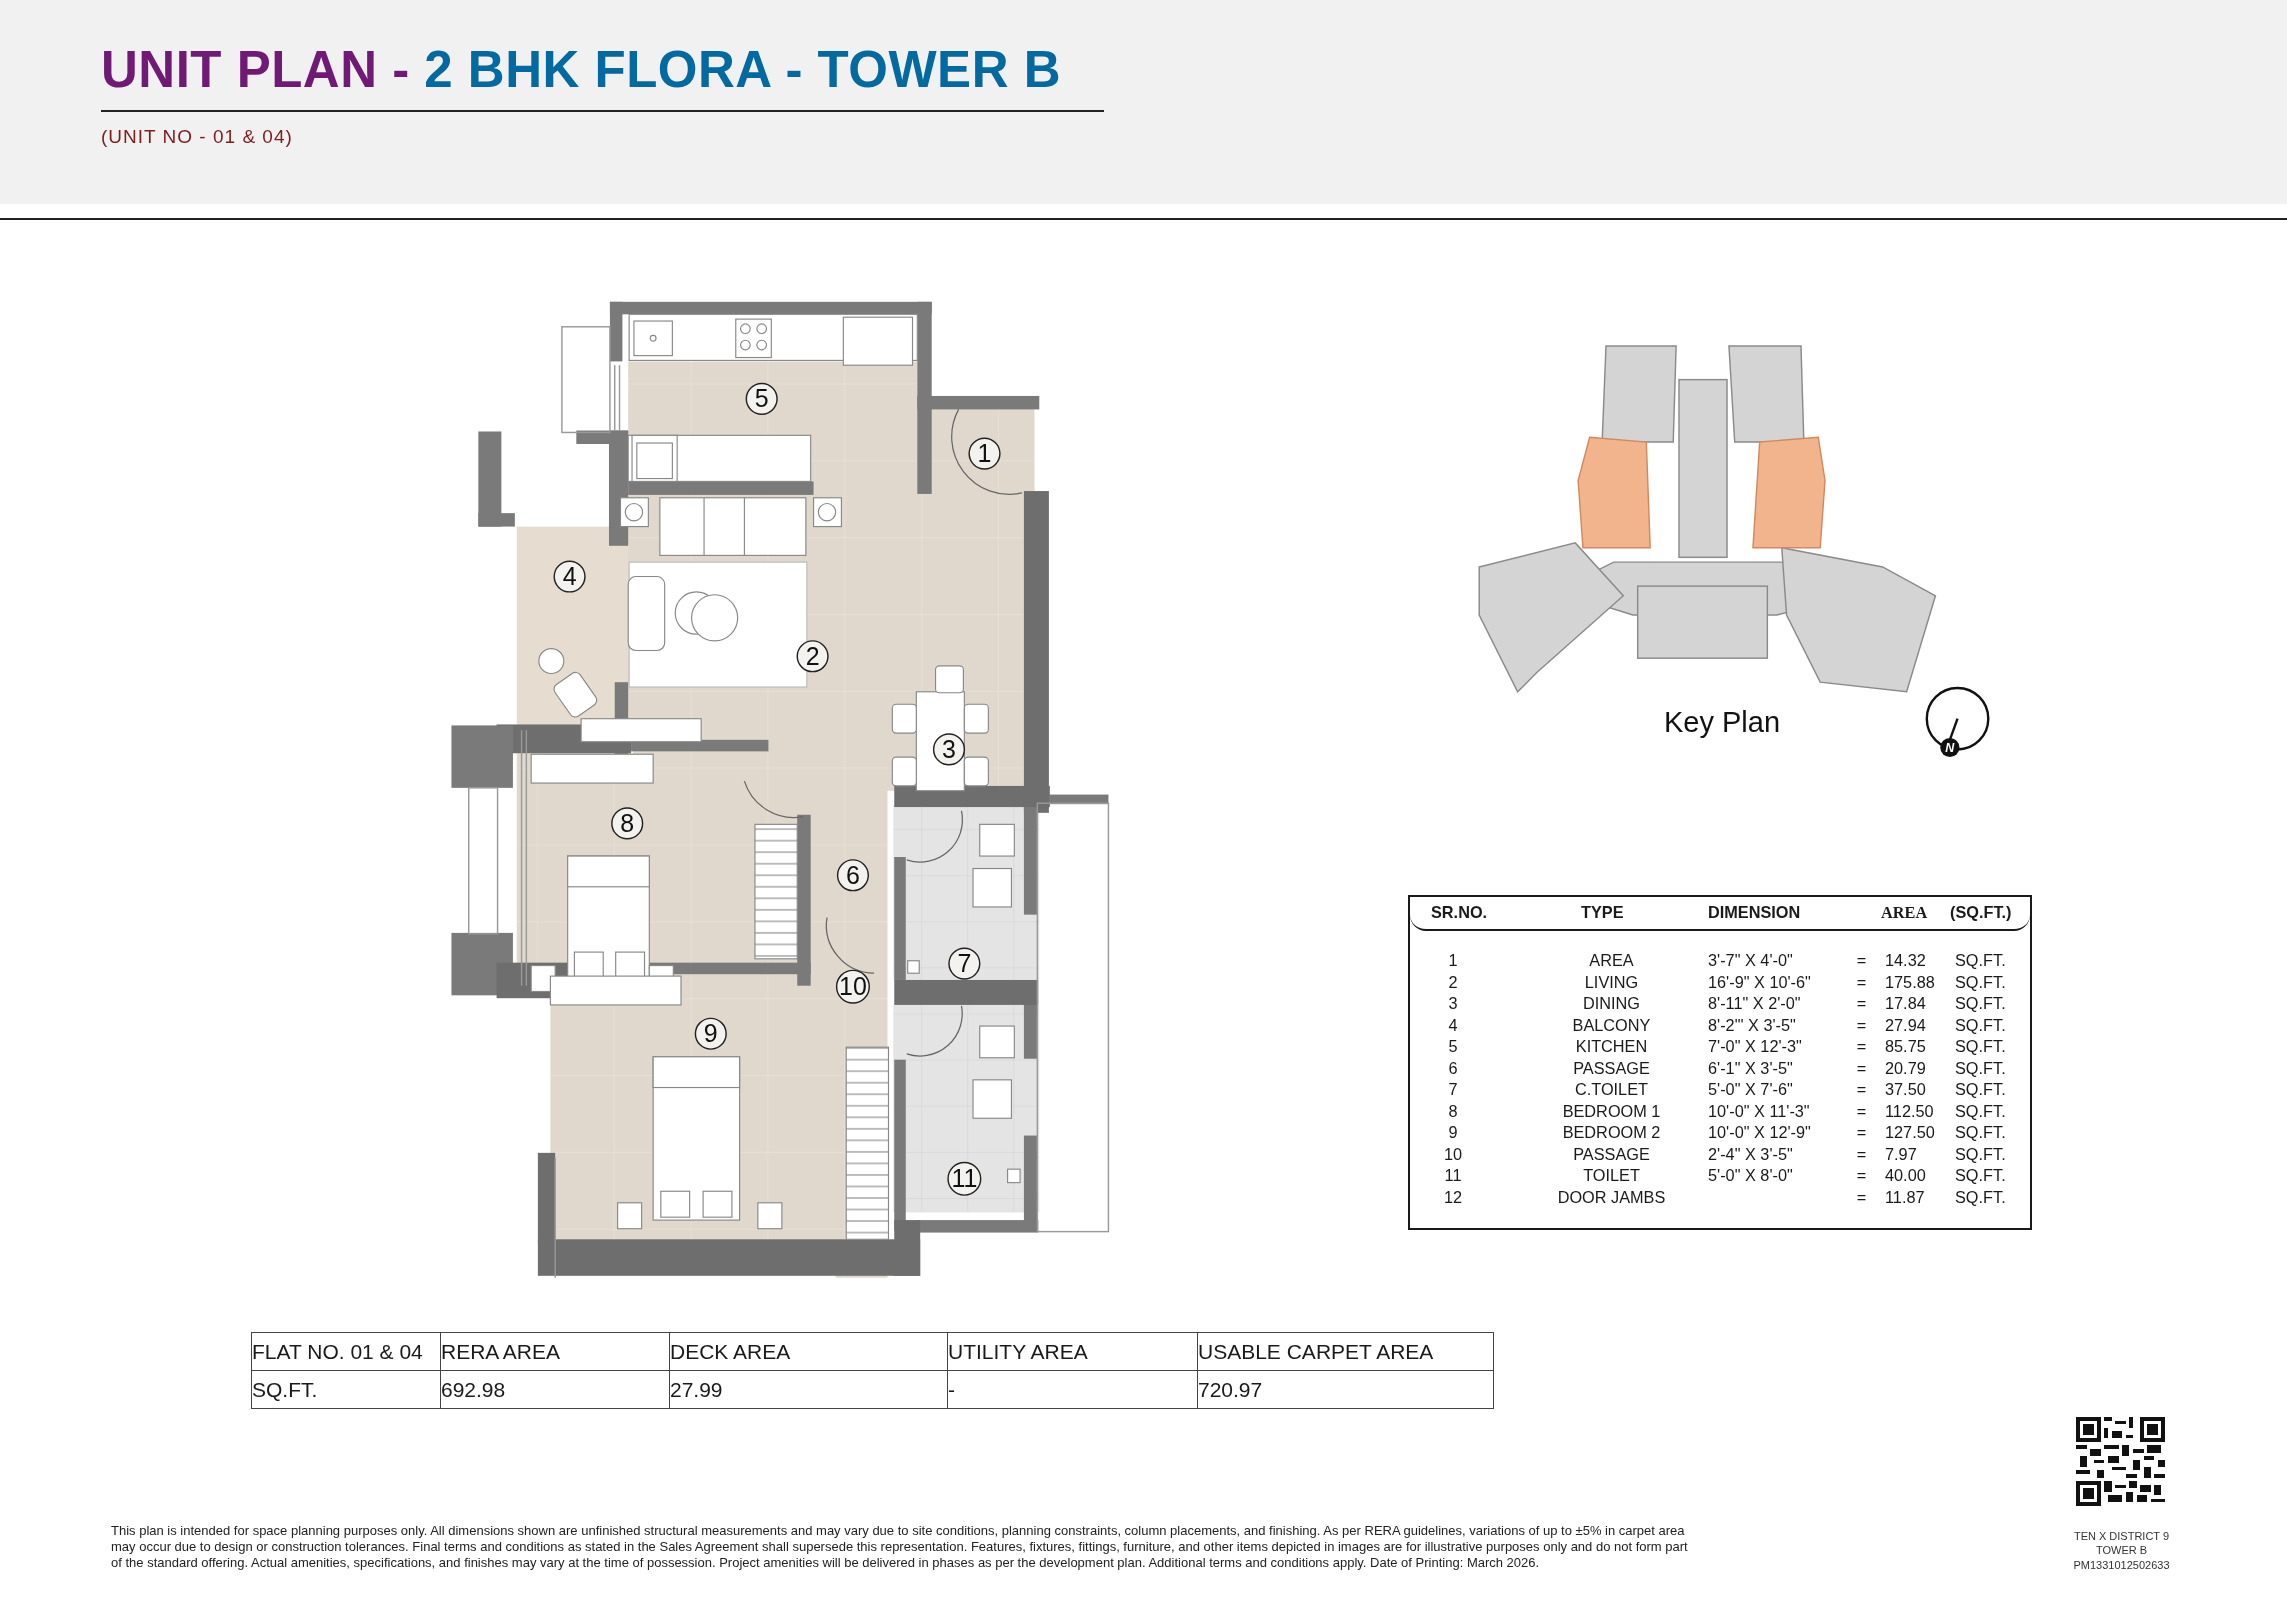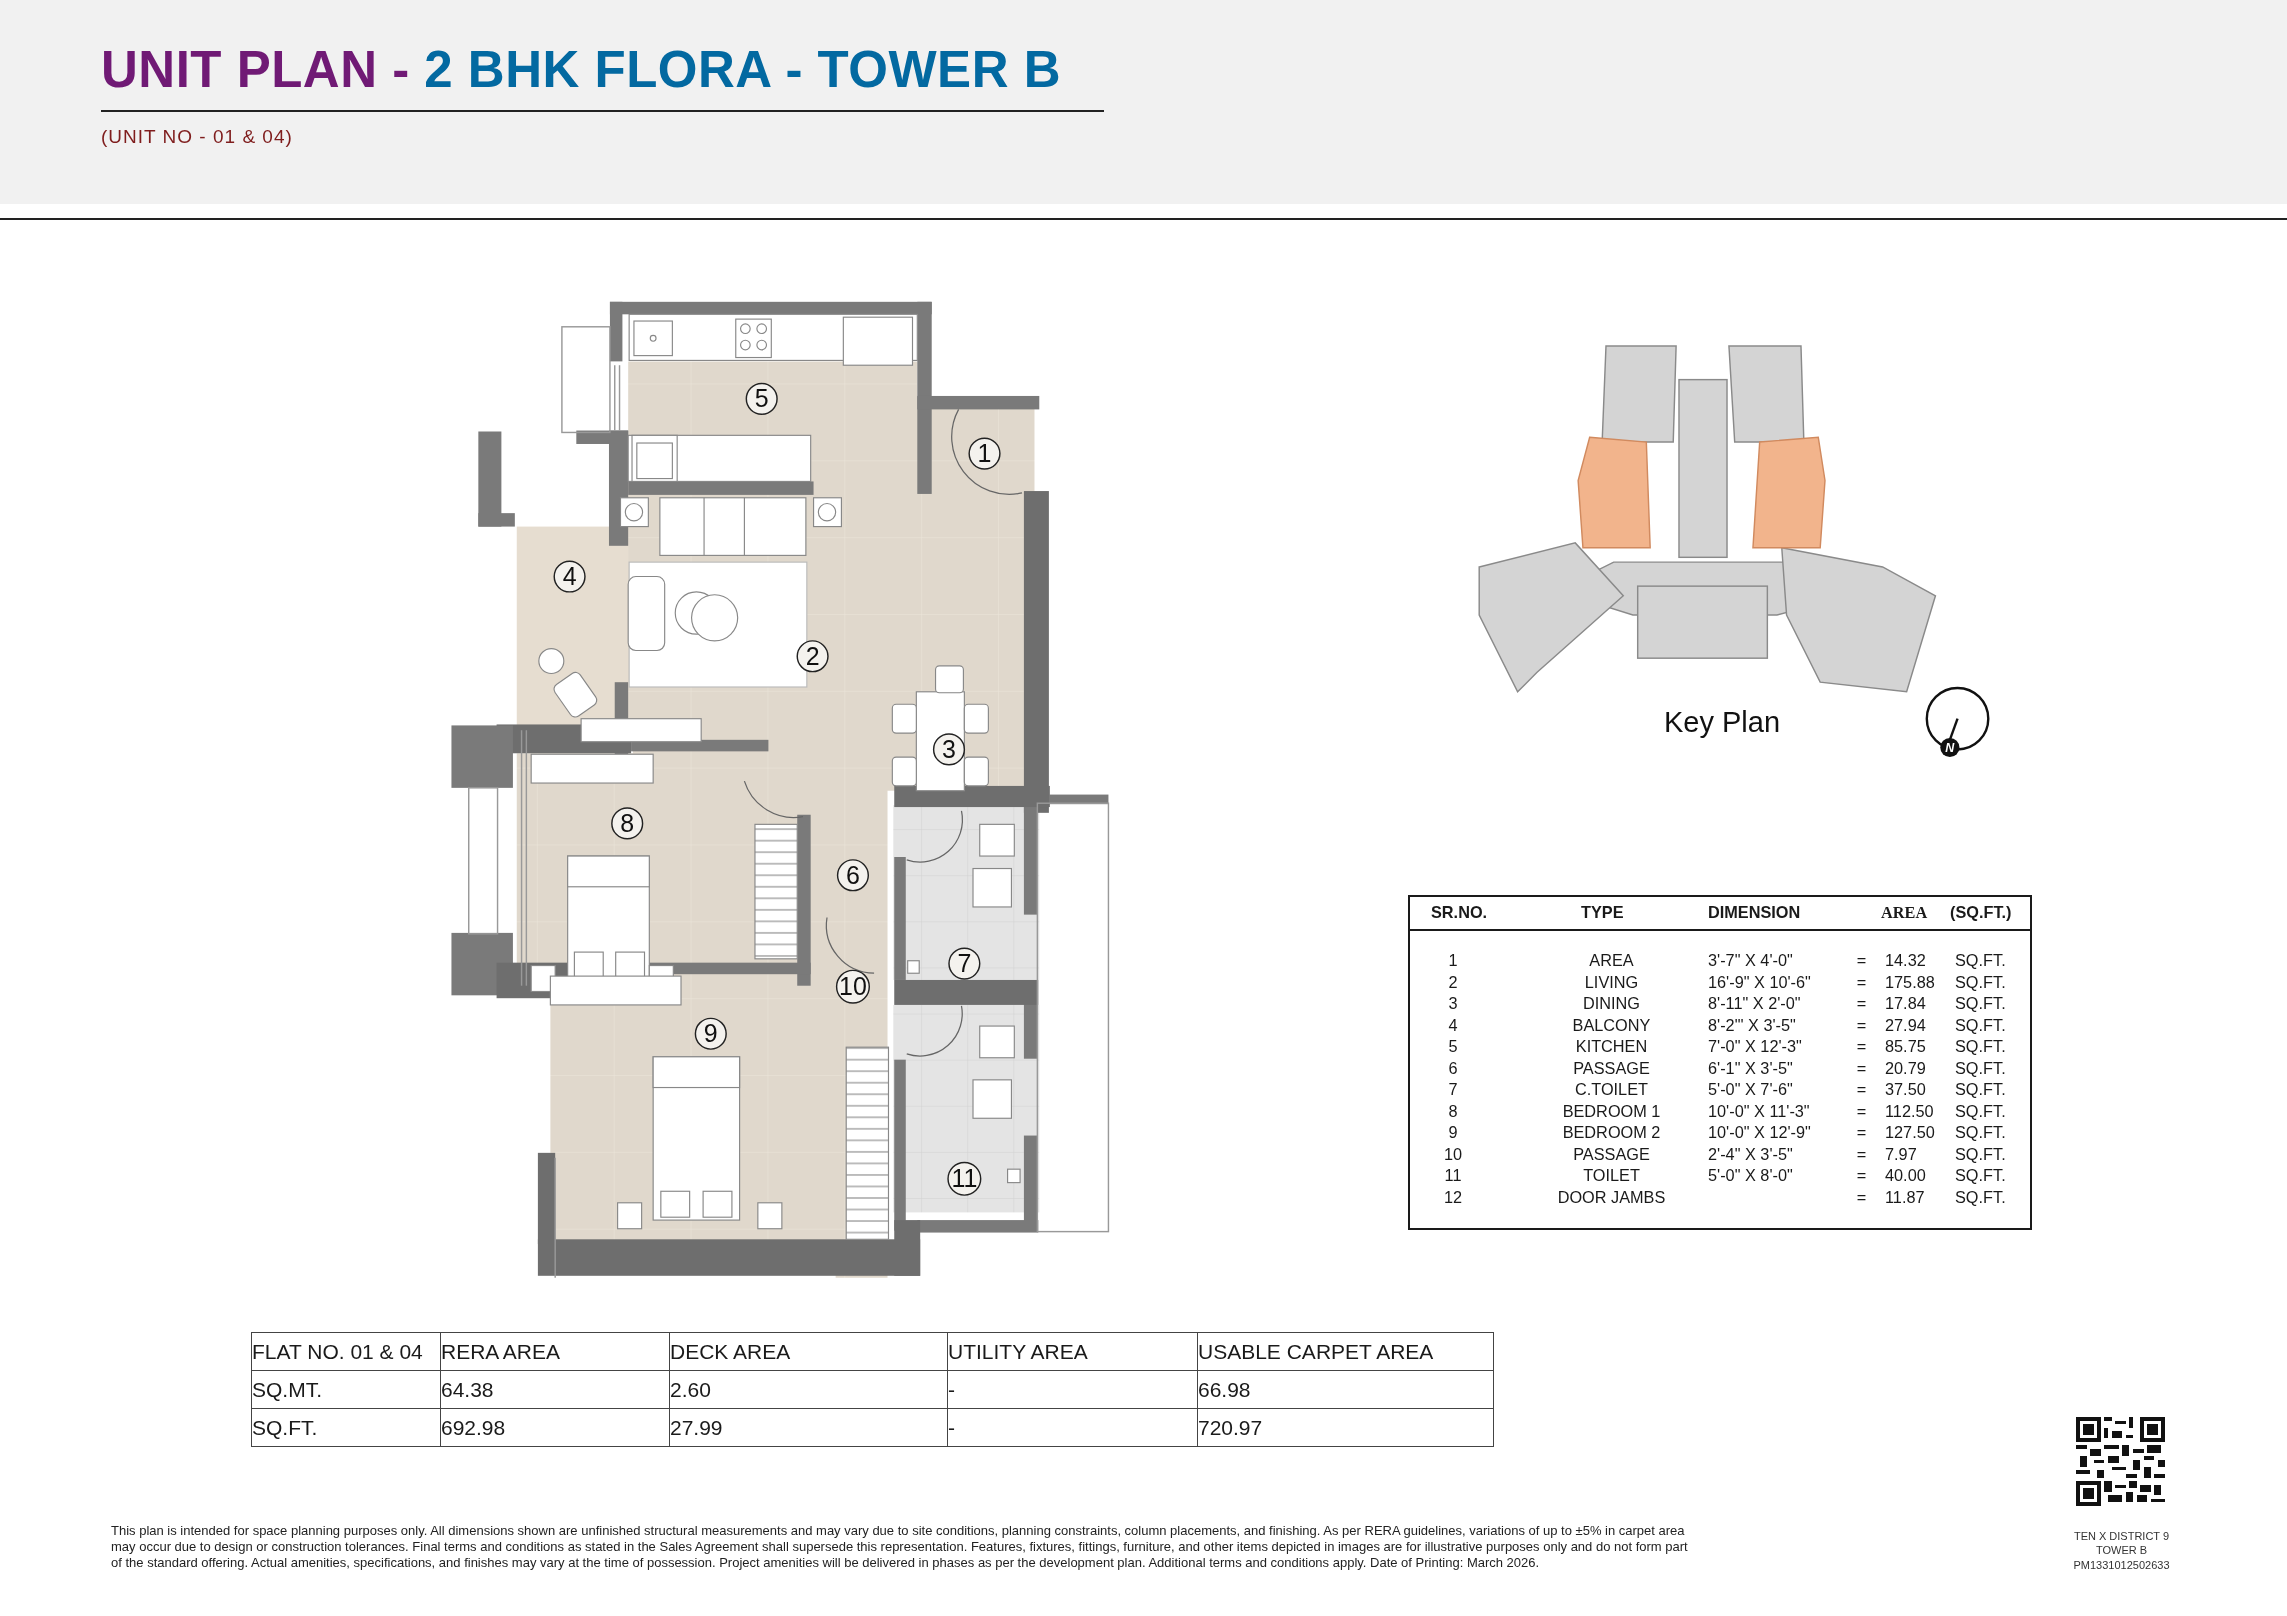--- a/index.html
+++ b/index.html
@@ -12,21 +12,21 @@
   .title-rule { left:101px; top:110px; width:1003px; height:1.9px; background:#222; }
   .subtitle { left:101px; top:126px; font-size:19px; color:#7f1d1d; letter-spacing:1px; white-space:nowrap; }
   .page-rule { left:0; top:218px; width:2287px; height:1.9px; background:#222; }
 
   .plan-svg { left:0; top:0; width:2287px; height:1617px; }
 
   .keyplan-label { left:1664px; top:706px; font-size:29px; color:#111; white-space:nowrap; }
 
   
   .sched { left:1408px; top:895px; width:624px; height:335px; border:2.9px solid #1a1a1a; box-sizing:border-box; background:#fff; }
-  .sched-head { position:absolute; left:0; top:0; width:100%; height:34px; border-bottom:2.9px solid #1a1a1a; box-sizing:border-box; font-weight:bold; font-size:16.3px; }
+  .sched-head { position:absolute; left:0; top:0; width:100%; height:34px; border-bottom:2.9px solid #1a1a1a; box-sizing:border-box; font-weight:bold; font-size:16.3px;border-radius:16px; }
   .sched-head span, .sched-row span { position:absolute; top:0; white-space:nowrap; }
   .sched-head span { line-height:31px; }
   .sched-body { position:absolute; left:0; top:53px; width:100%; }
   .sched-row { position:relative; height:21.5px; font-size:16.3px; }
   .sched-row span { line-height:21px; }
   .c-sr { left:0; width:86px; text-align:center; }
   .c-type { left:115px; width:173px; text-align:center; }
   .c-dim { left:298px; }
   .c-eq { left:442px; width:19px; text-align:center; }
   .c-area { left:475px; }
@@ -423,27 +423,20 @@
 </div>
 
 <table class="abs area-tbl">
   <tbody>
       <tr>
     <td class="col0">FLAT NO. 01 &amp; 04</td>
     <td class="col1">RERA AREA</td>
     <td class="col2">DECK AREA</td>
     <td class="col3">UTILITY AREA</td>
     <td class="col4">USABLE CARPET AREA</td>
-  </tr>
-  <tr>
-    <td>SQ.MT.</td>
-    <td>64.38</td>
-    <td>2.60</td>
-    <td>-</td>
-    <td>66.98</td>
   </tr>
   <tr>
     <td>SQ.FT.</td>
     <td>692.98</td>
     <td>27.99</td>
     <td>-</td>
     <td>720.97</td>
   </tr>
 </tbody>
   </table>

